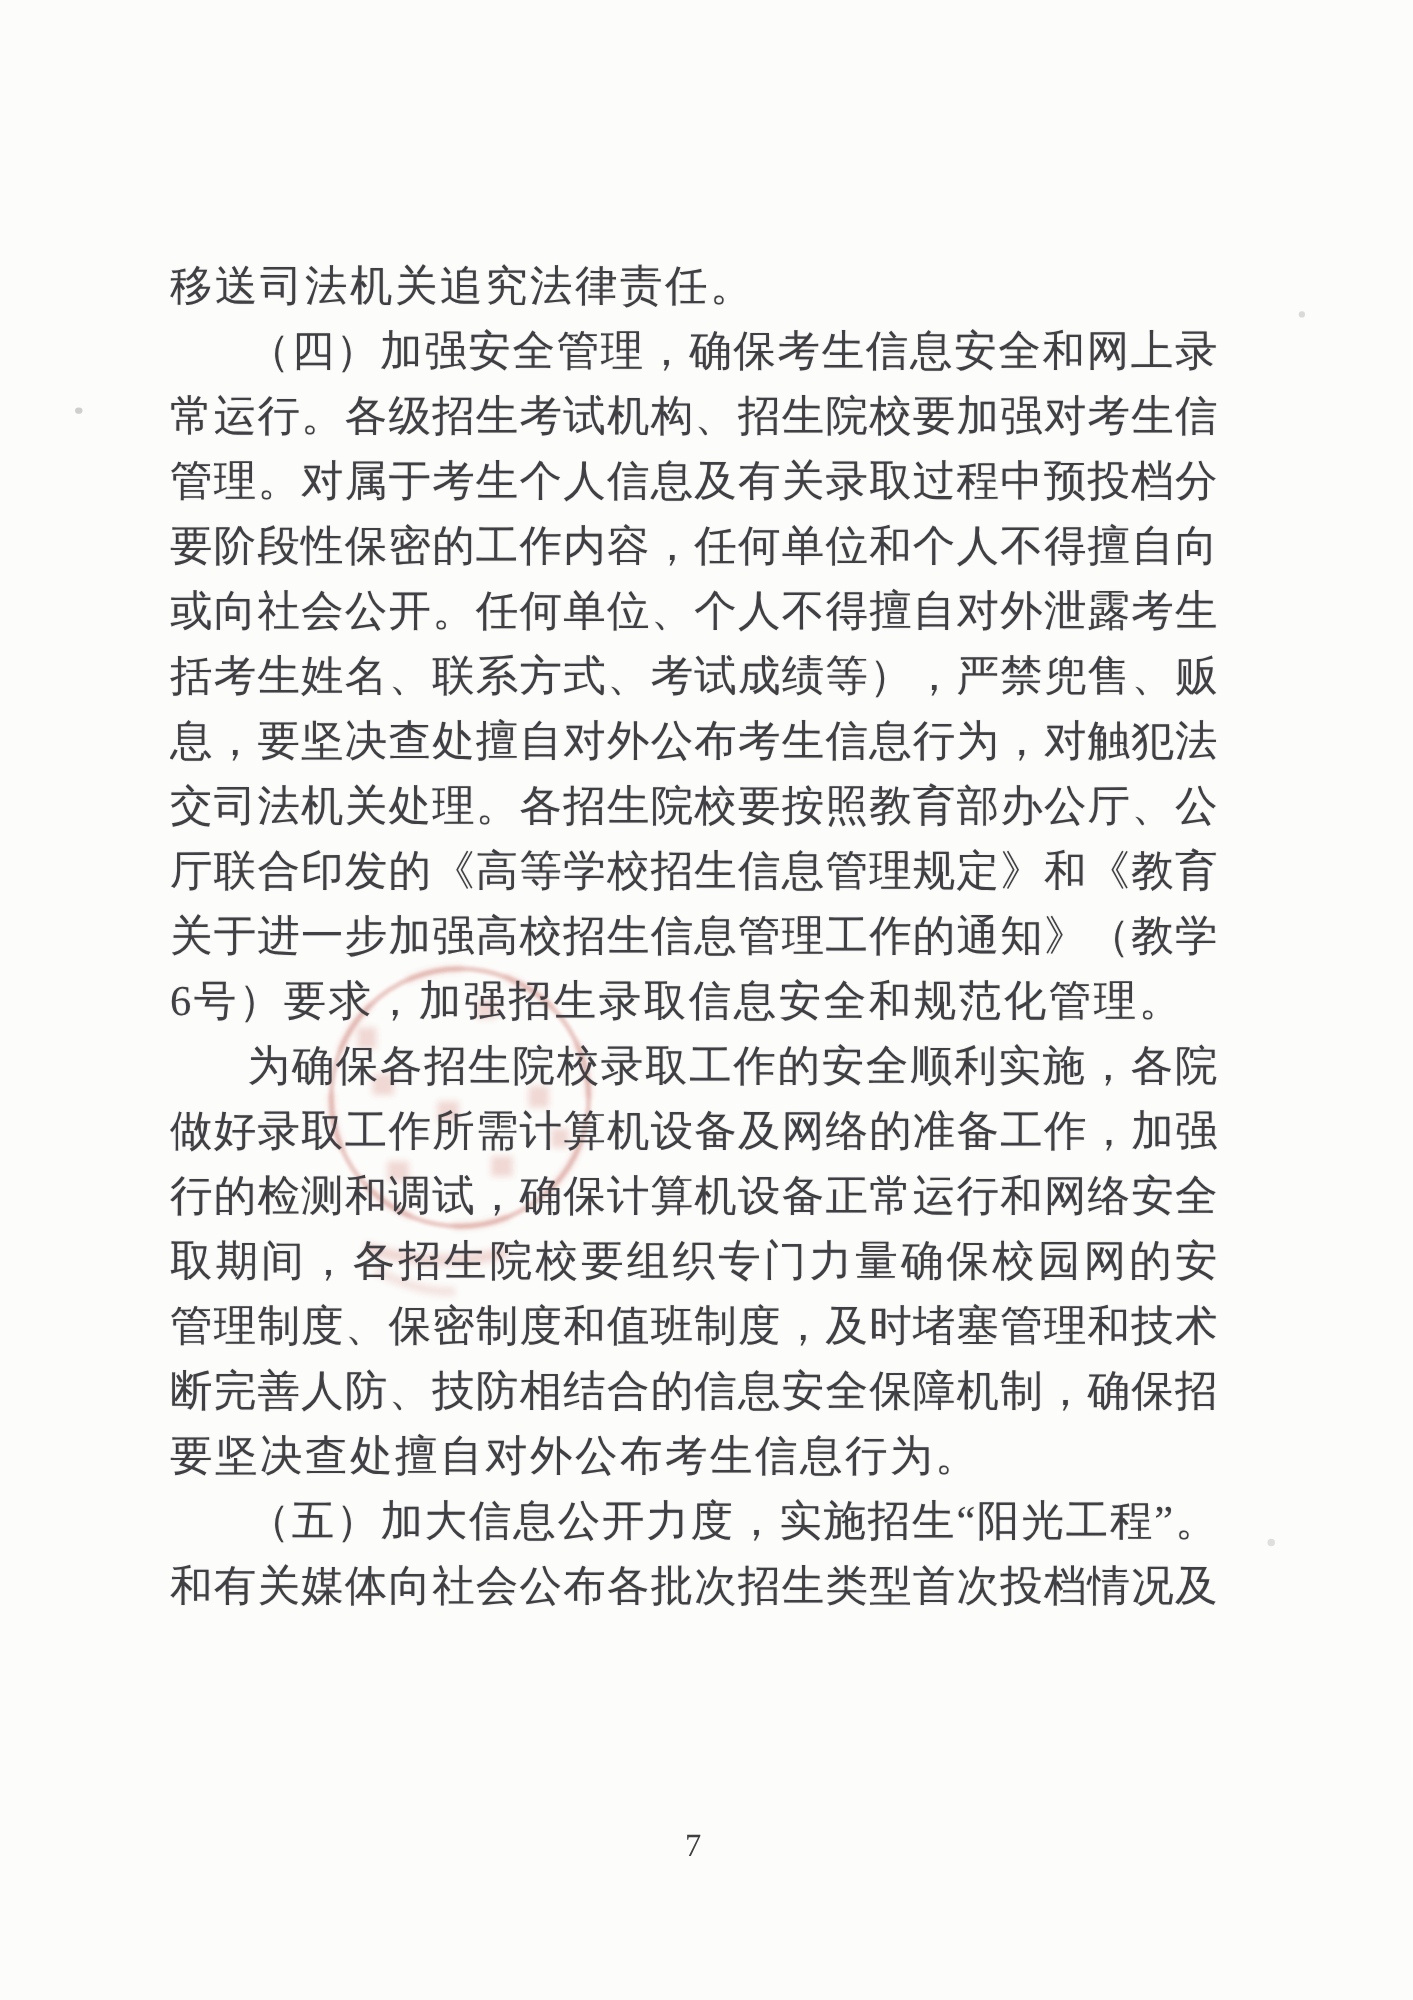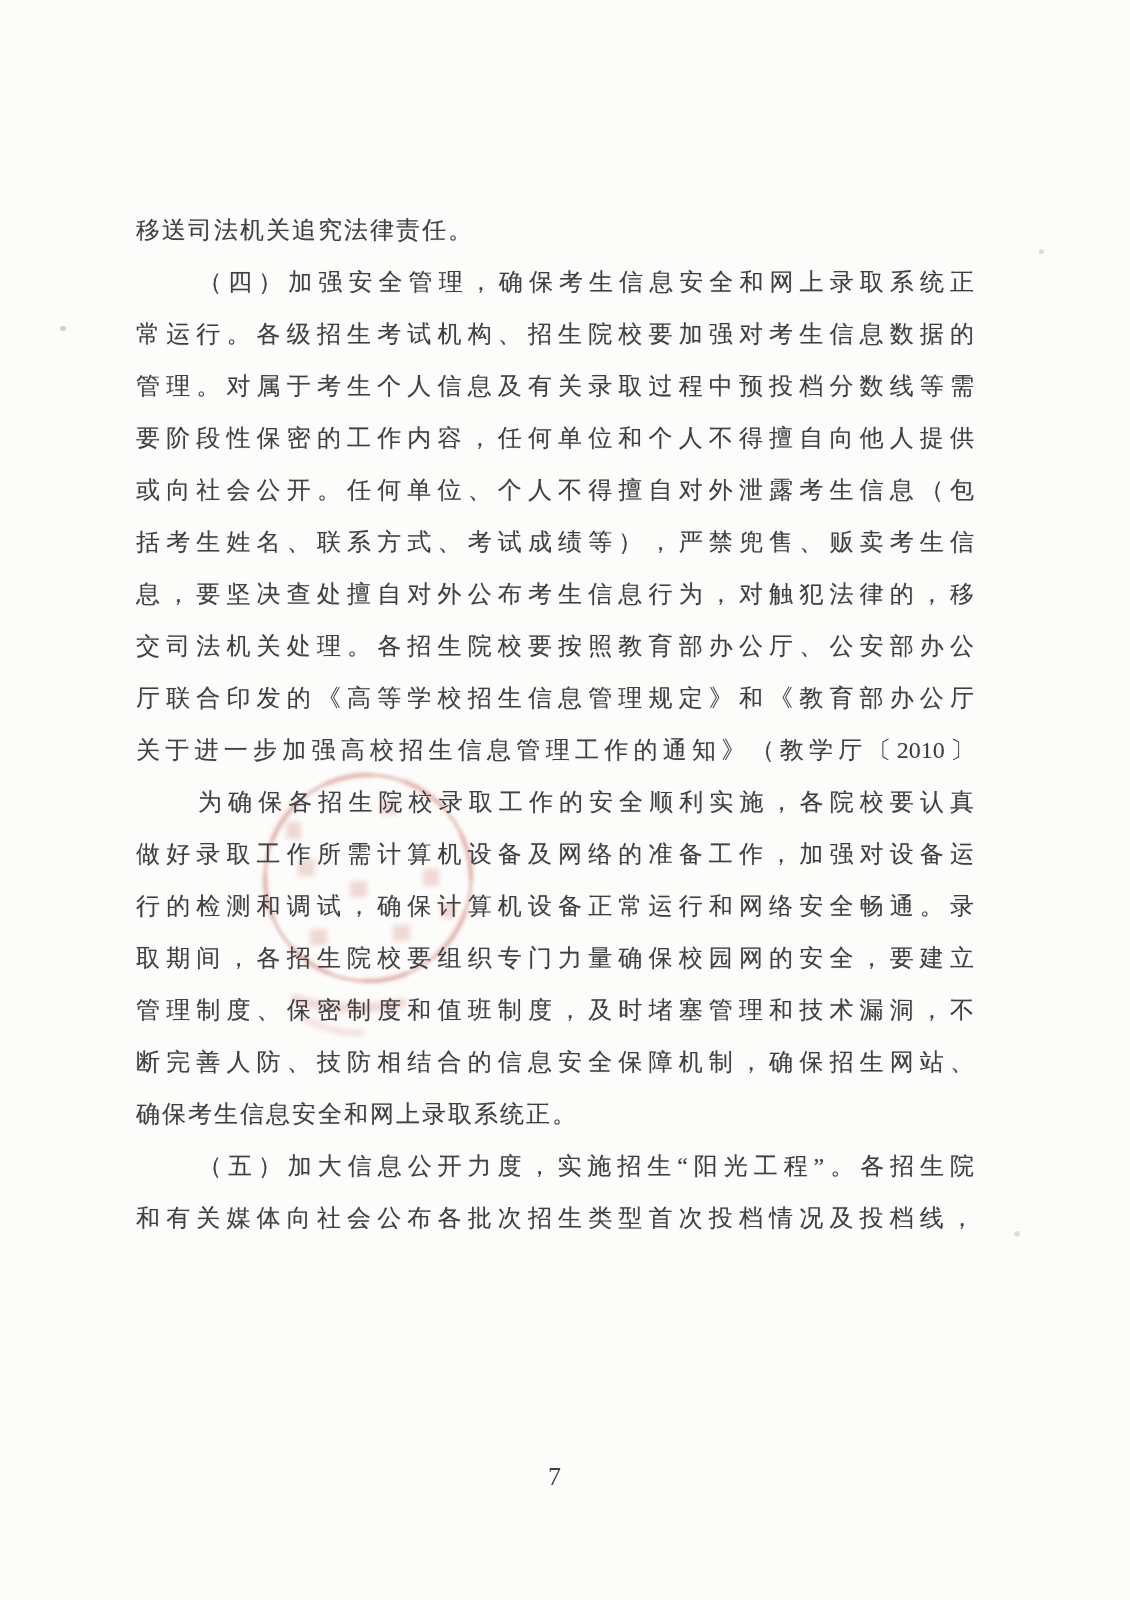--- a/index.html
+++ b/index.html
@@ -14,21 +14,21 @@
   .text-block {
     position: absolute;
     left: 136px;
     top: 204px;
     width: 838px;
     z-index: 2;
   }
   .line {
     height: 52px;
     line-height: 52px;
-    font-size: 24px;
+    font-size: 34px;
     color: #403f43;
     text-align: justify;
     text-justify: inter-character;
     overflow: hidden;
     text-shadow: 0 0 1px rgba(64,63,67,0.30);
   }
   .line.fill { text-align-last: justify; }
   .line.indent { text-indent: 62px; }
   .line.short { letter-spacing: 2px; }
   .page-number {
@@ -102,25 +102,26 @@
     <div class="line fill indent">（四）加强安全管理，确保考生信息安全和网上录取系统正</div>
     <div class="line fill">常运行。各级招生考试机构、招生院校要加强对考生信息数据的</div>
     <div class="line fill">管理。对属于考生个人信息及有关录取过程中预投档分数线等需</div>
     <div class="line fill">要阶段性保密的工作内容，任何单位和个人不得擅自向他人提供</div>
     <div class="line fill">或向社会公开。任何单位、个人不得擅自对外泄露考生信息（包</div>
     <div class="line fill">括考生姓名、联系方式、考试成绩等），严禁兜售、贩卖考生信</div>
     <div class="line fill">息，要坚决查处擅自对外公布考生信息行为，对触犯法律的，移</div>
     <div class="line fill">交司法机关处理。各招生院校要按照教育部办公厅、公安部办公</div>
     <div class="line fill">厅联合印发的《高等学校招生信息管理规定》和《教育部办公厅</div>
     <div class="line fill">关于进一步加强高校招生信息管理工作的通知》（教学厅〔2010〕</div>
+    <div class="line short">6号）要求，加强招生录取信息安全和规范化管理。</div>
     <div class="line fill indent">为确保各招生院校录取工作的安全顺利实施，各院校要认真</div>
     <div class="line fill">做好录取工作所需计算机设备及网络的准备工作，加强对设备运</div>
     <div class="line fill">行的检测和调试，确保计算机设备正常运行和网络安全畅通。录</div>
     <div class="line fill">取期间，各招生院校要组织专门力量确保校园网的安全，要建立</div>
     <div class="line fill">管理制度、保密制度和值班制度，及时堵塞管理和技术漏洞，不</div>
     <div class="line fill">断完善人防、技防相结合的信息安全保障机制，确保招生网站、</div>
-    <div class="line short">确保考生信息安全和网上录取系统正。</div>
+    <div class="line short">要坚决查处擅自对外公布考生信息行为。</div>
     <div class="line fill indent">（五）加大信息公开力度，实施招生“阳光工程”。各招生院</div>
     <div class="line fill">和有关媒体向社会公布各批次招生类型首次投档情况及投档线，</div>
   </div>
 
   <div class="page-number">7</div>
 </div>
 
 </body></html>

